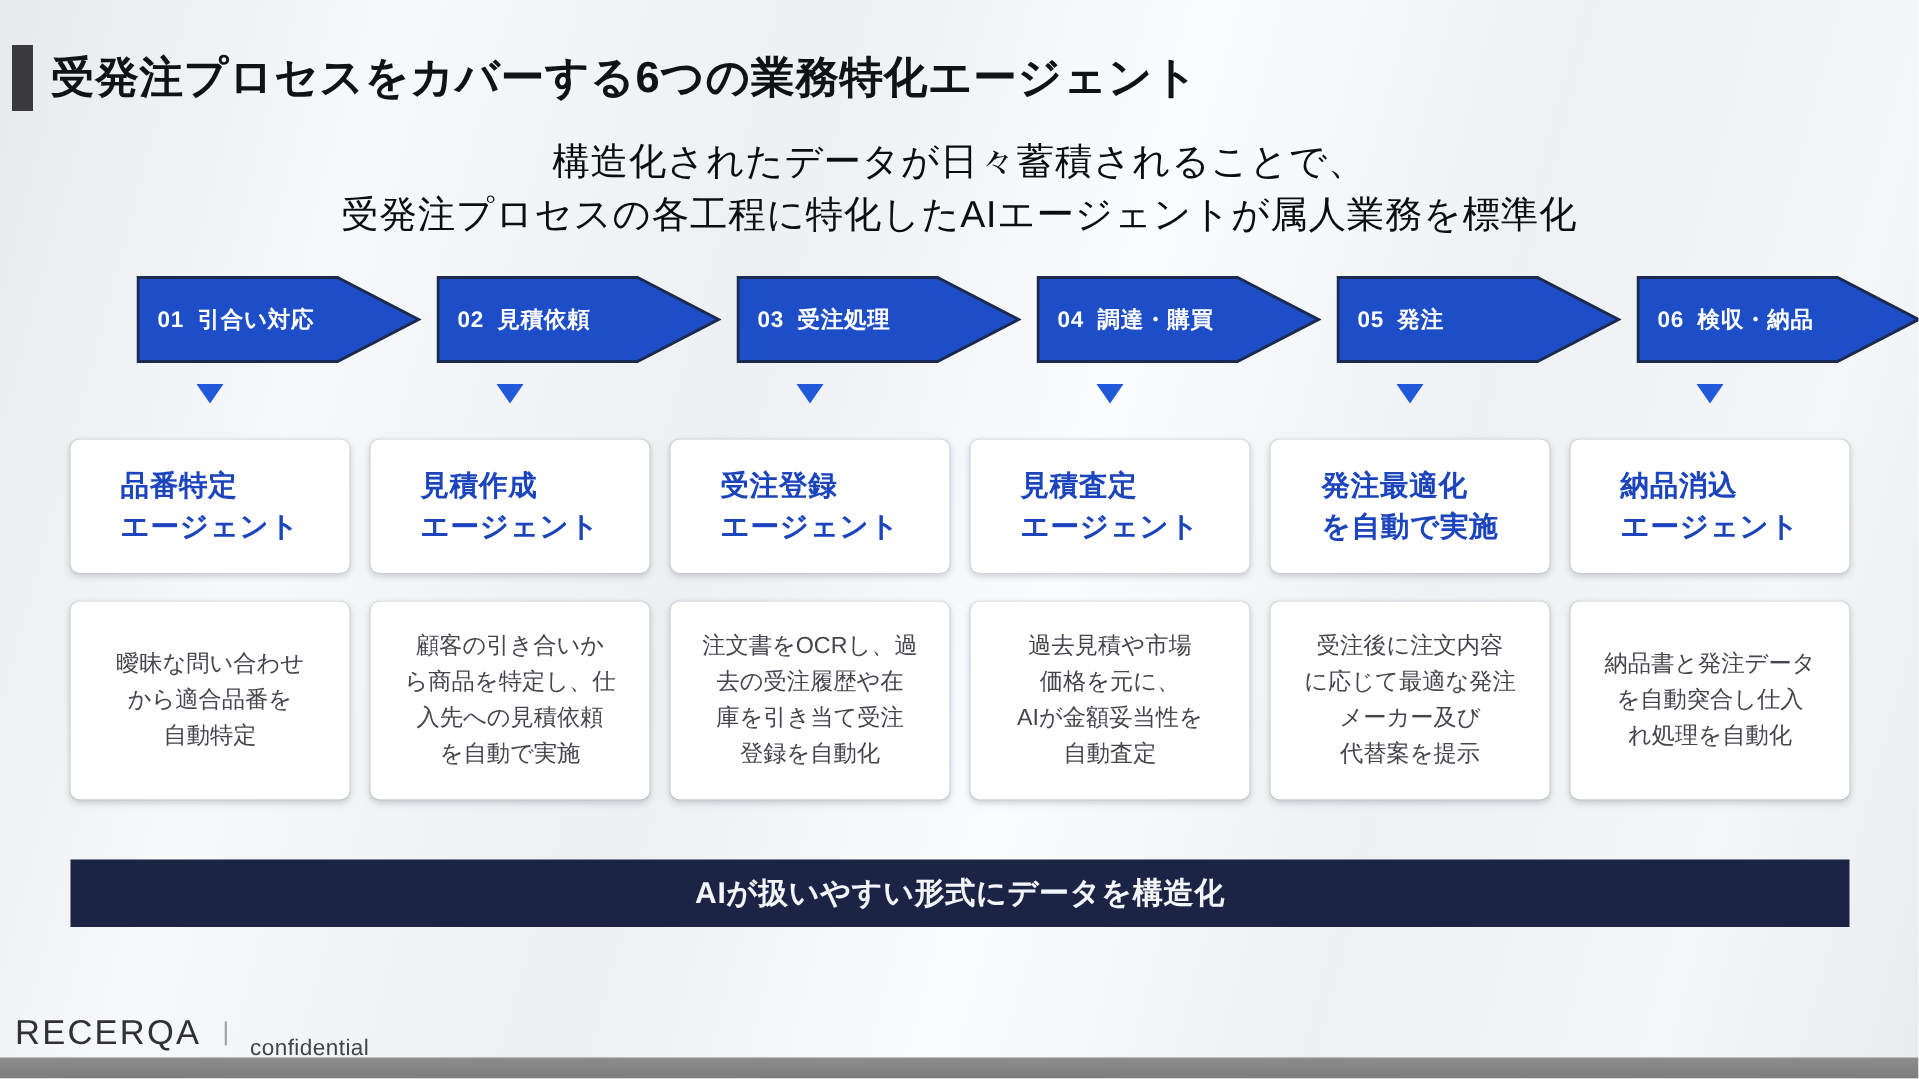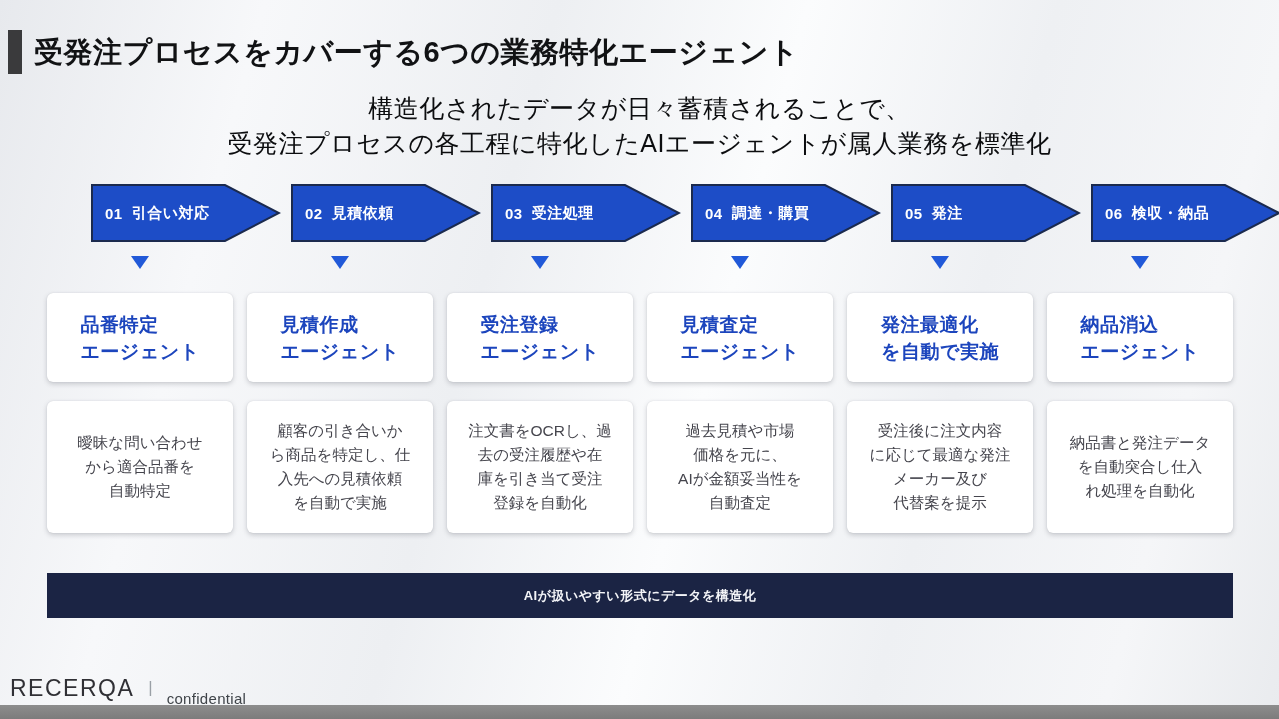--- a/index.html
+++ b/index.html
@@ -64,21 +64,21 @@
     white-space:pre-line;color:var(--agent-blue);font-weight:bold;
     font-size:19px;line-height:27px;letter-spacing:.5px;
   }
   .desc-card{height:132px;display:flex;align-items:center;justify-content:center;text-align:center;}
   .desc-text{white-space:pre-line;color:var(--desc-ink);font-size:15.5px;line-height:24px;}
   
   .banner{
     position:absolute;left:47px;top:573px;width:1186px;height:45px;
     background:var(--banner-bg);display:flex;align-items:center;justify-content:center;
   }
-  .banner-text{color:#f4f5f8;font-weight:bold;font-size:13px;letter-spacing:.5px;}
+  .banner-text{color:#f4f5f8;font-weight:bold;font-size:20px;letter-spacing:.5px;}
   
   .footer{position:absolute;left:10px;top:674px;height:28px;display:flex;align-items:center;}
   .logo{font-size:23px;letter-spacing:1.5px;color:#303035;font-family:"Liberation Sans","DejaVu Sans",sans-serif;}
   .footer-divider{margin:0 14px 0 14px;color:#9aa0a6;font-size:17px;}
   .confidential{font-size:15px;color:#3f4449;letter-spacing:.3px;margin-top:20px;}
   .bottom-bar{
     position:absolute;left:0;top:705px;width:1279px;height:14px;
     background:linear-gradient(#8d8d8d,#7c7c7c);
   }
 </style>

